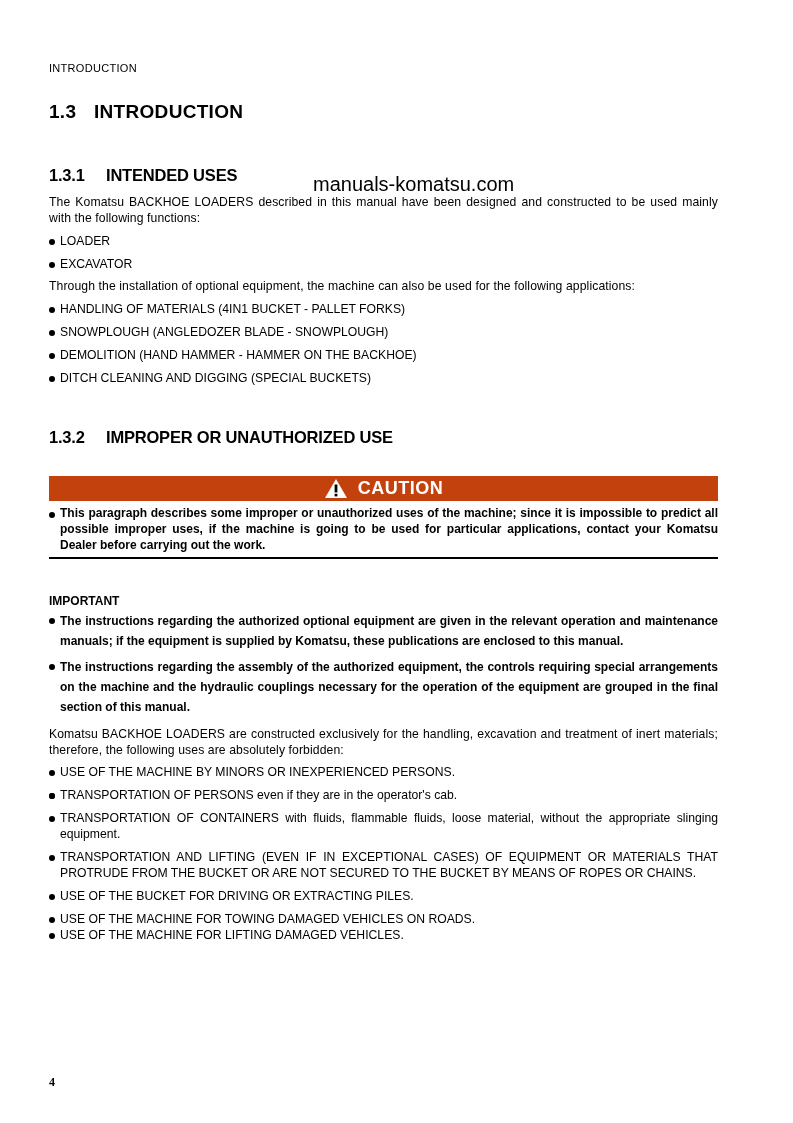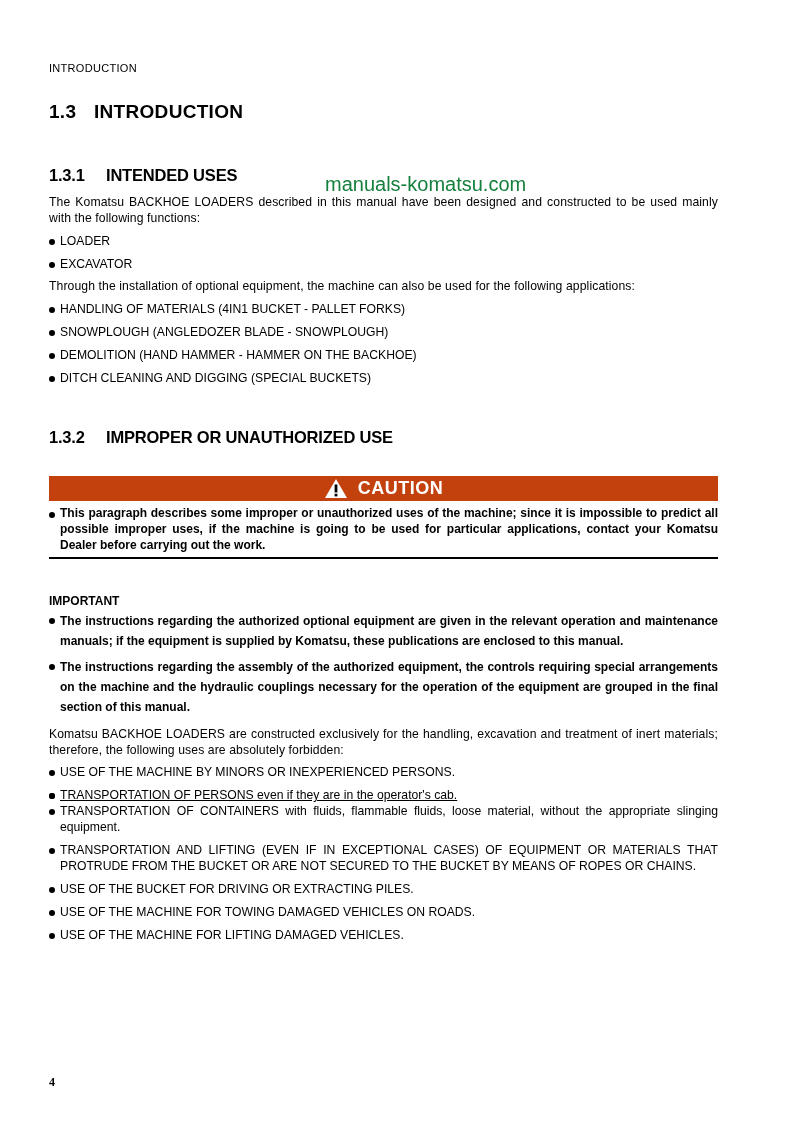--- a/index.html
+++ b/index.html
@@ -4,21 +4,21 @@
 <style>
   html, body { margin: 0; padding: 0; background: #ffffff; }
   body { width: 793px; height: 1123px; position: relative; overflow: hidden;
          font-family: "Liberation Sans", sans-serif; color: #000; }
   .abs { position: absolute; }
   .running-head { left: 49px; top: 62px; font-size: 11px; letter-spacing: 0.3px; }
   .h1 { left: 49px; top: 101px; font-size: 19px; font-weight: bold; letter-spacing: 0.3px; }
   .h1 .num { display: inline-block; width: 45px; }
   .h2 { left: 49px; top: 166px; font-size: 16.5px; font-weight: bold; letter-spacing: -0.2px; }
   .h2 .num { display: inline-block; width: 57px; }
-  .watermark { left: 325px; top: 173px; font-size: 20px; color: #15803d; }
+  .watermark { left: 313px; top: 173px; font-size: 20px; color: #000000; }
   .para { left: 49px; width: 669px; font-size: 12.2px; line-height: 16px; text-align: justify; letter-spacing: 0.1px; }
   .blist { left: 49px; width: 669px; margin: 0; padding: 0; list-style: none; font-size: 12.2px; }
   .blist li { position: relative; padding-left: 11px; line-height: 16px; text-align: justify; }
   .blist li .dot { position: absolute; left: 0; top: 6px; width: 6px; height: 6px; border-radius: 50%; background: #000; }
   .caution-bar { left: 49px; top: 476px; width: 669px; height: 25px; background: #c2410c; color: #fff;
                  display: flex; align-items: center; justify-content: center; font-weight: bold; font-size: 18px; letter-spacing: 0.5px; }
   .caution-bar svg { margin-right: 10px; }
   .caution-text { left: 49px; top: 505px; width: 669px; font-size: 12px; line-height: 16px; font-weight: bold; }
   .caution-text .item { position: relative; padding-left: 11px; text-align: justify; }
   .caution-text .dot { position: absolute; left: 0; top: 7px; width: 6px; height: 6px; border-radius: 50%; background: #000; }
@@ -84,21 +84,21 @@
 <div class="abs important-list">
   <div class="item"><span class="dot"></span><span>The instructions regarding the authorized optional equipment are given in the relevant operation and maintenance manuals; if the equipment is supplied by Komatsu, these publications are enclosed to this manual.</span></div>
   <div class="item"><span class="dot"></span><span>The instructions regarding the assembly of the authorized equipment, the controls requiring special arrangements on the machine and the hydraulic couplings necessary for the operation of the equipment are grouped in the final section of this manual.</span></div>
 </div>
 
 <div class="abs para" style="top:726px;">Komatsu BACKHOE LOADERS are constructed exclusively for the handling, excavation and treatment of inert materials; therefore, the following uses are absolutely forbidden:</div>
 
 <ul class="abs blist" style="top:764px;">
   <li style="margin-bottom:7px;"><span class="dot"></span><span>USE OF THE MACHINE BY MINORS OR INEXPERIENCED PERSONS.</span></li>
   <li style="margin-bottom:7px;"><span class="dot"></span></li>
-  <li style="text-decoration:underline;"><span class="dot"></span><span>TRANSPORTATION OF PERSONS even if they are in the operator's cab.</span></li>
+  <li style="margin-bottom:7px;"><span class="dot"></span><span>TRANSPORTATION OF PERSONS even if they are in the operator's cab.</span></li>
   <li style="margin-bottom:7px;"><span class="dot"></span><span>TRANSPORTATION OF CONTAINERS with fluids, flammable fluids, loose material, without the appropriate slinging equipment.</span></li>
   <li style="margin-bottom:7px;"><span class="dot"></span><span>TRANSPORTATION AND LIFTING (EVEN IF IN EXCEPTIONAL CASES) OF EQUIPMENT OR MATERIALS THAT PROTRUDE FROM THE BUCKET OR ARE NOT SECURED TO THE BUCKET BY MEANS OF ROPES OR CHAINS.</span></li>
   <li style="margin-bottom:7px;"><span class="dot"></span><span>USE OF THE BUCKET FOR DRIVING OR EXTRACTING PILES.</span></li>
-  <li style="margin-bottom:7px;"><span class="dot"></span><span>USE OF THE MACHINE FOR TOWING DAMAGED VEHICLES ON ROADS.</span></li>
+  <li style=""><span class="dot"></span><span>USE OF THE MACHINE FOR TOWING DAMAGED VEHICLES ON ROADS.</span></li>
   <li><span class="dot"></span><span>USE OF THE MACHINE FOR LIFTING DAMAGED VEHICLES.</span></li>
 </ul>
 
 <div class="abs page-num">4</div>
 
 </body></html>

